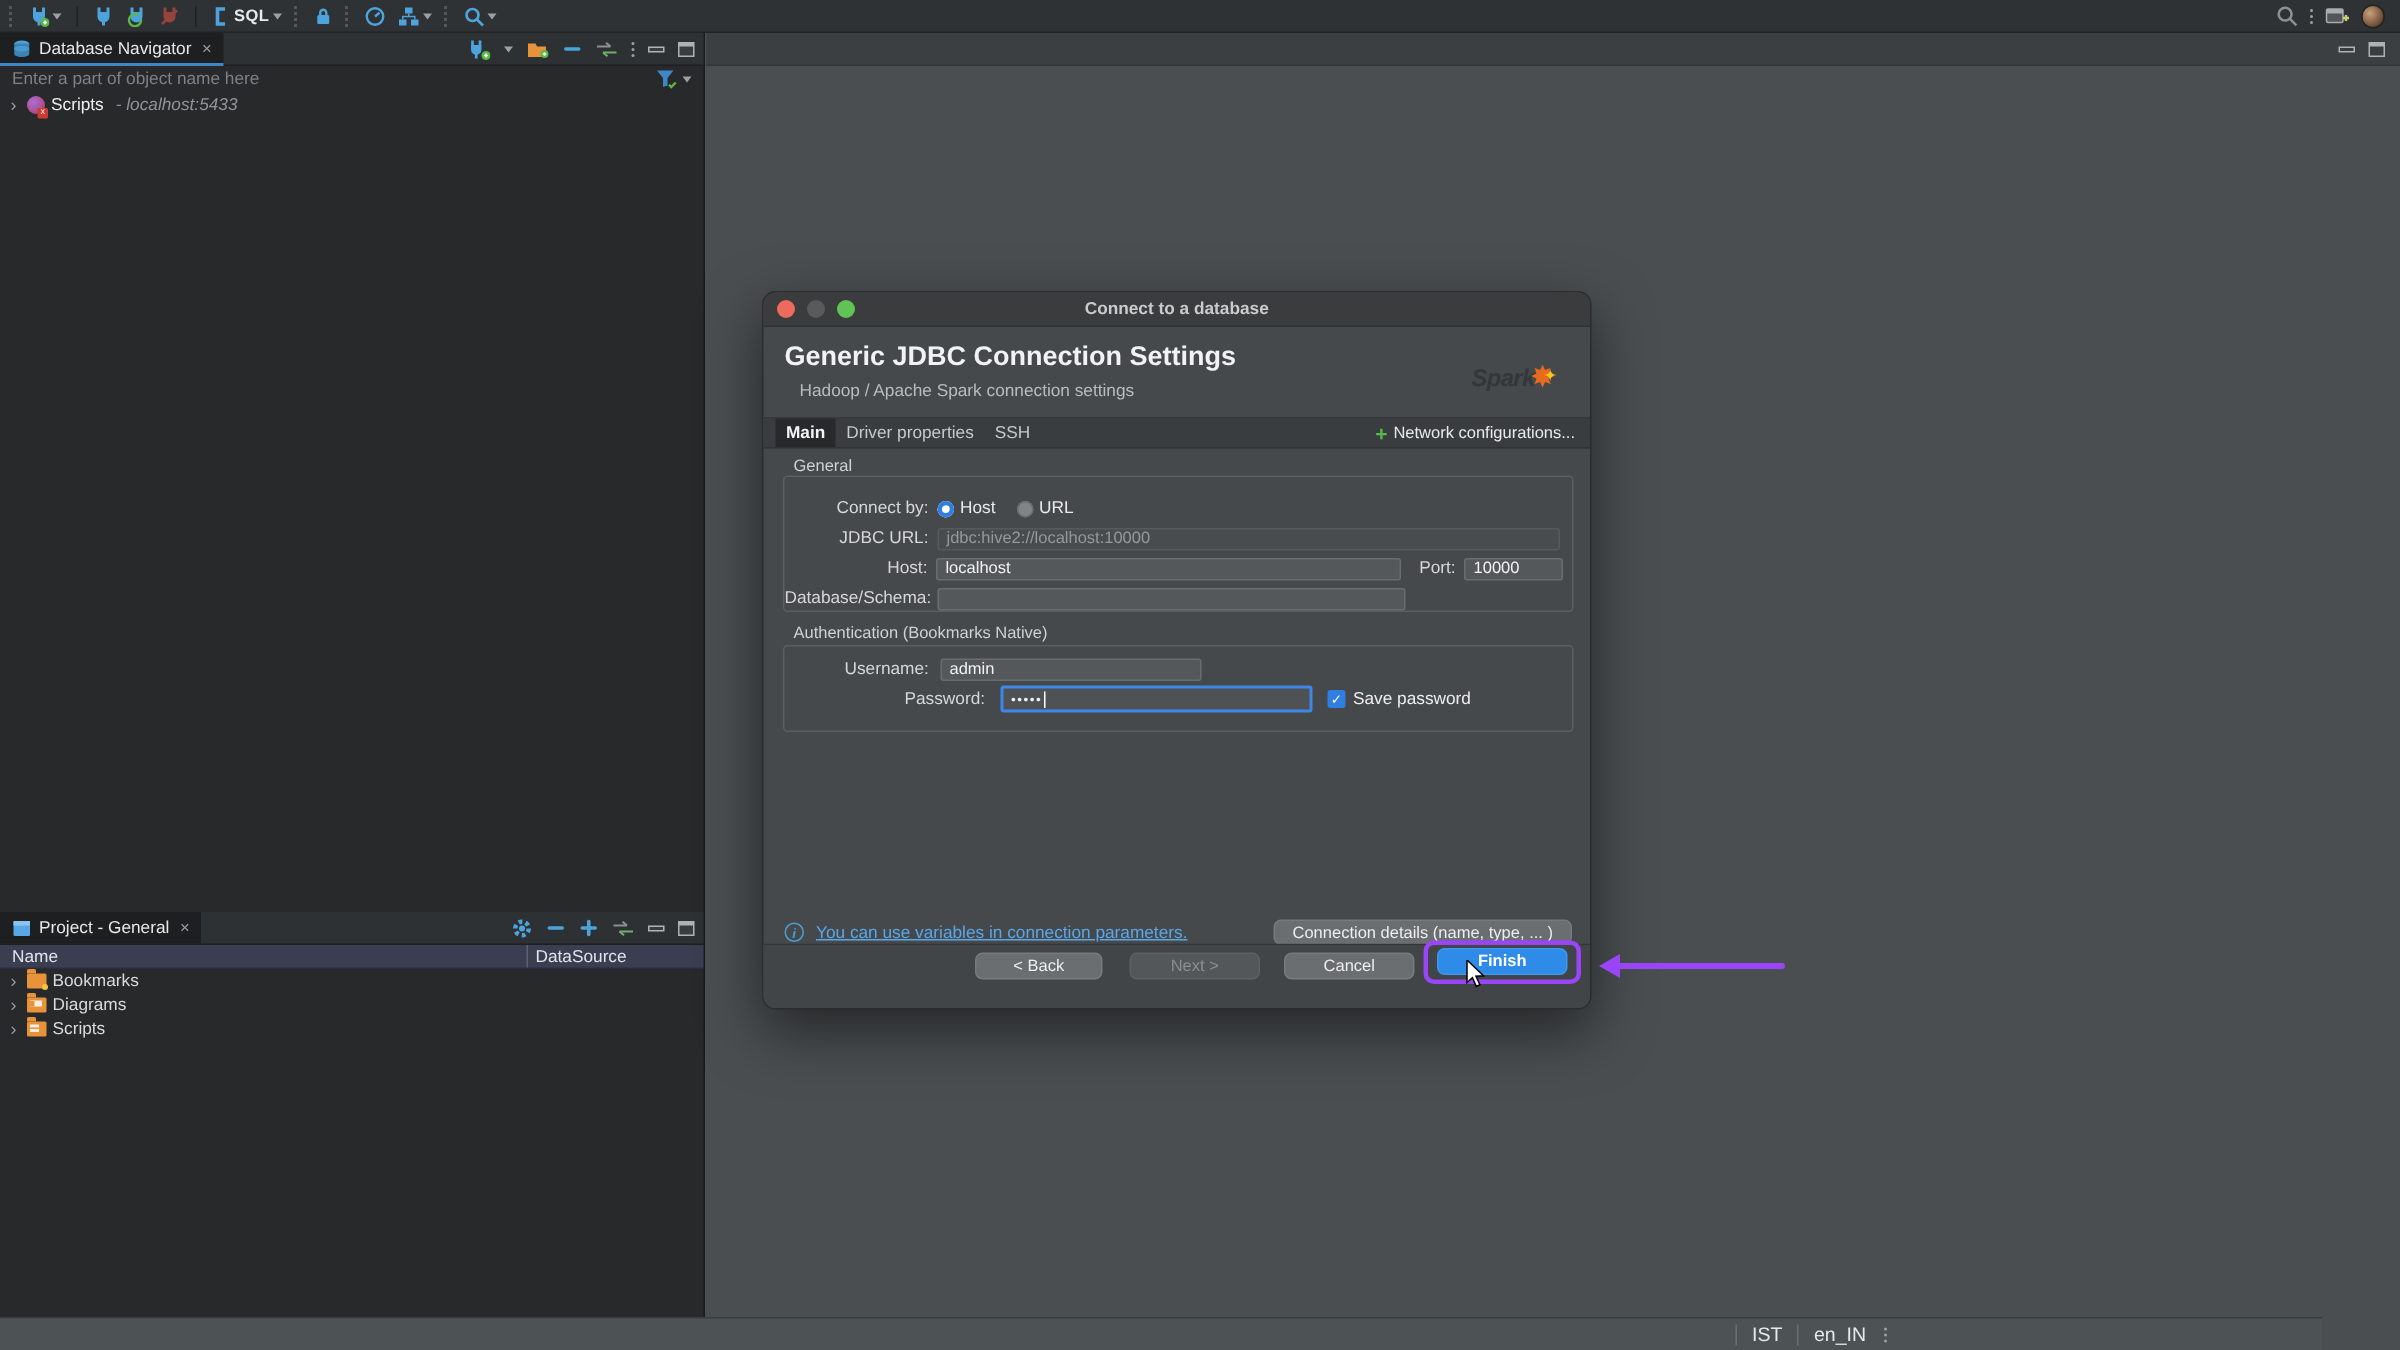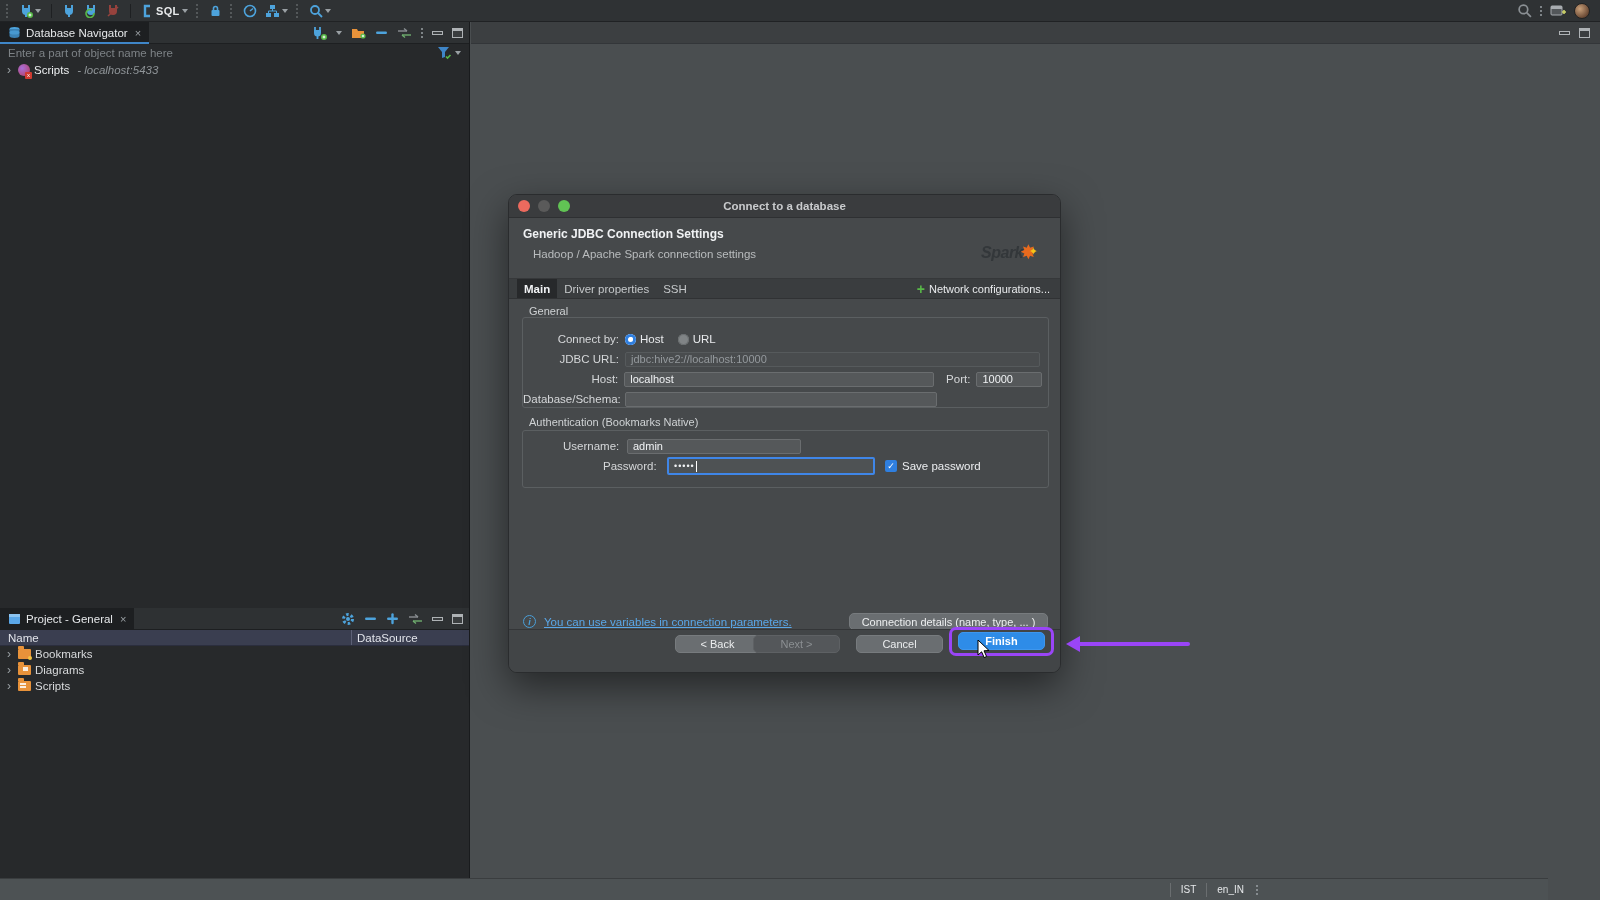--- a/index.html
+++ b/index.html
@@ -42,33 +42,33 @@
   .folder::before { content:""; position:absolute; top:-3px; left:0; width:6px; height:3px; background:#e8923a; border-radius:1px 1px 0 0; }
   .folder.f-star::after { content:""; position:absolute; right:-1px; bottom:-1px; width:4px; height:4px; background:#f5c542; border-radius:50%; }
   .folder.f-diag::after { content:""; position:absolute; left:2px; top:2px; width:8px; height:4px; background:#fff; box-shadow:inset 3px 0 0 #e8923a; opacity:.85; }
   .folder.f-script::after { content:""; position:absolute; left:2px; top:2px; width:6px; height:2px; background:#fff; box-shadow:0 3px 0 #fff; opacity:.85; }
 
   
   .editor { position:absolute; left:471px; top:22px; right:0; height:856px; background:#4a4e50; }
   .editor-strip { height:22px; background:#3c3f41; border-bottom:1px solid #333639; display:flex; align-items:center; justify-content:flex-end; gap:9px; padding-right:10px; }
 
   
-  .statusbar { position:absolute; left:0; bottom:0; width:1548px; height:22px; background:#4d5254; border-top:1px solid #3a3d3f; display:flex; align-items:center; justify-content:flex-end; font-size:10px; color:#e6e8ea; }
+  .statusbar { position:absolute; left:0; bottom:0; width:1548px; height:22px; background:#4d5254; border-top:1px solid #3a3d3f; display:flex; align-items:center; justify-content:flex-end; font-size:13px; color:#e6e8ea; }
   .sb-item { padding:0 10px; height:14px; display:flex; align-items:center; border-left:1px solid #6a6e70; }
   .statusbar .kebab { margin-right:290px; margin-left:2px; }
 
   
   .dialog { position:absolute; left:508px; top:194px; width:553px; height:479px; background:#46494b; border:1px solid #2a2c2e; border-radius:9px; box-shadow:0 14px 38px rgba(0,0,0,.5); font-size:11.5px; }
   .dlg-titlebar { height:23px; background:#3a3c3e; border-bottom:1px solid #2e3032; border-radius:8px 8px 0 0; display:flex; align-items:center; position:relative; }
   .lights { display:flex; gap:8px; padding-left:9px; }
   .light { width:12px; height:12px; border-radius:50%; }
   .l-red { background:#ec6a5e; } .l-gray { background:#5a5a5a; } .l-green { background:#61c354; }
   .dlg-title { position:absolute; left:0; right:0; text-align:center; font-weight:bold; color:#c9cbcd; font-size:11.5px; }
   .dlg-header { height:60px; padding:9px 14px 0 14px; position:relative; }
-  .dlg-heading { font-weight:bold; color:#f0f2f4; font-size:12px; }
+  .dlg-heading { font-weight:bold; color:#f0f2f4; font-size:18px; }
   .dlg-subheading { color:#b9bcbe; margin-top:7px; margin-left:10px; }
   .spark-logo { position:absolute; right:14px; top:26px; display:flex; align-items:center; }
   .spark-word { font-style:italic; font-weight:bold; color:#33373a; font-size:16px; letter-spacing:-.5px; }
   .spark-star { color:#e86a1e; font-size:20px; margin-left:-3px; line-height:14px; }
   .spark-star i { color:#f5c518; font-style:normal; font-size:11px; position:relative; left:-8px; top:-4px; }
   .dlg-tabs { height:21px; background:#3a3d3f; border-top:1px solid #36383a; border-bottom:1px solid #303234; display:flex; align-items:stretch; padding-left:8px; }
   .dtab { display:flex; align-items:center; padding:0 7px; color:#c6c9cb; }
   .dtab.active { background:#27292b; color:#f2f4f6; font-weight:bold; }
   .netcfg { margin-left:auto; display:flex; align-items:center; gap:4px; padding-right:10px; color:#e8eaec; font-size:11px; }
   .plus-green { color:#58b948; font-weight:bold; font-size:14px; }
@@ -423,21 +423,21 @@
 
     <div style="position:absolute; left:10px; top:354px; display:flex; align-items:center;">
       <span style="font-weight:bold; color:#e4e6e8; margin-right:9px;">Driver name:</span>
       <span style="color:#d8dadc;">Hadoop / Apache Spark</span>
     </div>
     <span class="gbtn small" style="left:340px; top:352px; width:93px;">Driver Settings</span>
     <span class="gbtn small" style="left:449px; top:352px; width:89px;">Driver license</span>
   </div>
 
   <div class="dlg-footer"></div>
-  <span class="fbtn gray" style="left:166px; width:85px;">&lt; Back</span>
+  <span class="fbtn gray" style="left:141px; width:85px;">&lt; Back</span>
   <span class="fbtn disabled" style="left:244px; width:87px;">Next &gt;</span>
   <span class="fbtn gray" style="left:347px; width:87px;">Cancel</span>
   <span class="finish-box"></span>
   <span class="fbtn finish">Finish</span>
 </div>
 
 <div class="anno-arrow">
   <span class="head"></span>
   <span class="shaft"></span>
 </div>

